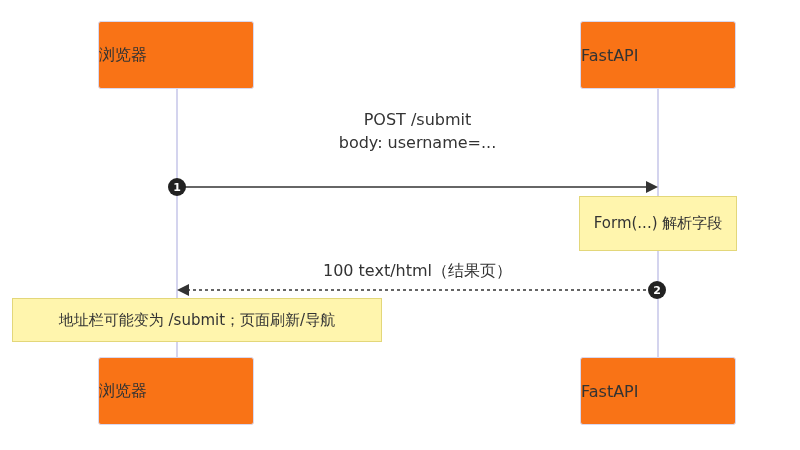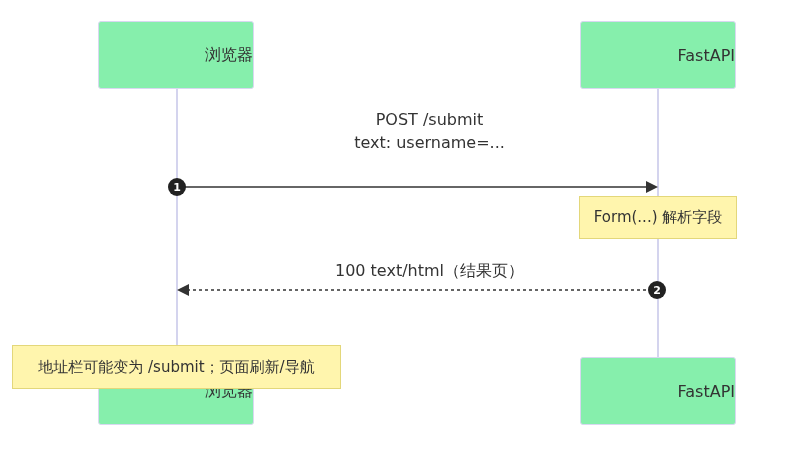--- a/index.html
+++ b/index.html
@@ -1,19 +1,19 @@
 <!DOCTYPE html>
 <html><head>
 <meta charset="utf-8">
 <style>
   html,body{margin:0;padding:0;background:#ffffff;}
   body{width:800px;height:450px;position:relative;overflow:hidden;font-family:"DejaVu Sans","Liberation Sans",sans-serif;color:#333333;}
-  .actor{position:absolute;width:156px;height:68px;background:#86efac;border:1px solid #d8d8f0;border-radius:3px;box-sizing:border-box;display:flex;align-items:center;justify-content:flex-end;font-size:16px;color:#333;}
+  .actor{position:absolute;width:156px;height:68px;background:#f97316;border:1px solid #d8d8f0;border-radius:3px;box-sizing:border-box;display:flex;align-items:center;justify-content:flex-start;font-size:16px;color:#333;}
   .lifeline{position:absolute;width:2px;background:#d4d4ee;}
-  .msg-label{position:absolute;text-align:center;font-size:16px;line-height:23px;color:#333;padding-left:12px;}
+  .msg-label{position:absolute;text-align:center;font-size:16px;line-height:23px;color:#333;}
   .note{position:absolute;background:#fff5ad;border:1px solid #e3d77a;box-sizing:border-box;display:flex;align-items:center;justify-content:center;font-size:15px;color:#333;}
   .badge{position:absolute;width:18px;height:18px;border-radius:50%;background:#222;color:#fff;font-size:11px;font-weight:bold;display:flex;align-items:center;justify-content:center;}
   svg.arrows{position:absolute;left:0;top:0;}
 </style>
 </head>
 <body>
 
 <div class="lifeline" style="left:176px;top:89px;height:268px;"></div>
 <div class="lifeline" style="left:657px;top:89px;height:268px;"></div>
 
@@ -26,36 +26,36 @@
 
 <div class="actor" style="left:98px;top:357px;">
   <span>浏览器</span>
 </div>
 <div class="actor" style="left:580px;top:357px;">
   <span>FastAPI</span>
 </div>
 
 <div class="msg-label" style="left:177px;width:481px;top:108px;">
   <div>POST /submit</div>
-  <div>text: username=...</div>
+  <div>body: username=...</div>
 </div>
 
 <svg class="arrows" width="800" height="450">
   <line x1="177" y1="187" x2="648" y2="187" stroke="#333" stroke-width="1.6"></line>
   <polygon points="646,181 658,187 646,193" fill="#333"></polygon>
   <line x1="658" y1="290" x2="187" y2="290" stroke="#333" stroke-width="1.6" stroke-dasharray="3,3"></line>
   <polygon points="189,284 177,290 189,296" fill="#333"></polygon>
 </svg>
 
 <div class="badge" style="left:168px;top:178px;">1</div>
 <div class="badge" style="left:648px;top:281px;">2</div>
 
-<div class="note" style="left:579px;top:196px;width:158px;height:43px;">
+<div class="note" style="left:579px;top:196px;width:158px;height:55px;">
   <span>Form(...) 解析字段</span>
 </div>
 
 <div class="msg-label" style="left:177px;width:481px;top:259px;">
   <div>100 text/html（结果页）</div>
 </div>
 
-<div class="note" style="left:12px;top:298px;width:329px;height:44px;margin-top:47px;">
+<div class="note" style="left:12px;top:298px;width:370px;height:44px;">
   <span>地址栏可能变为 /submit；页面刷新/导航</span>
 </div>
 
 </body></html>

